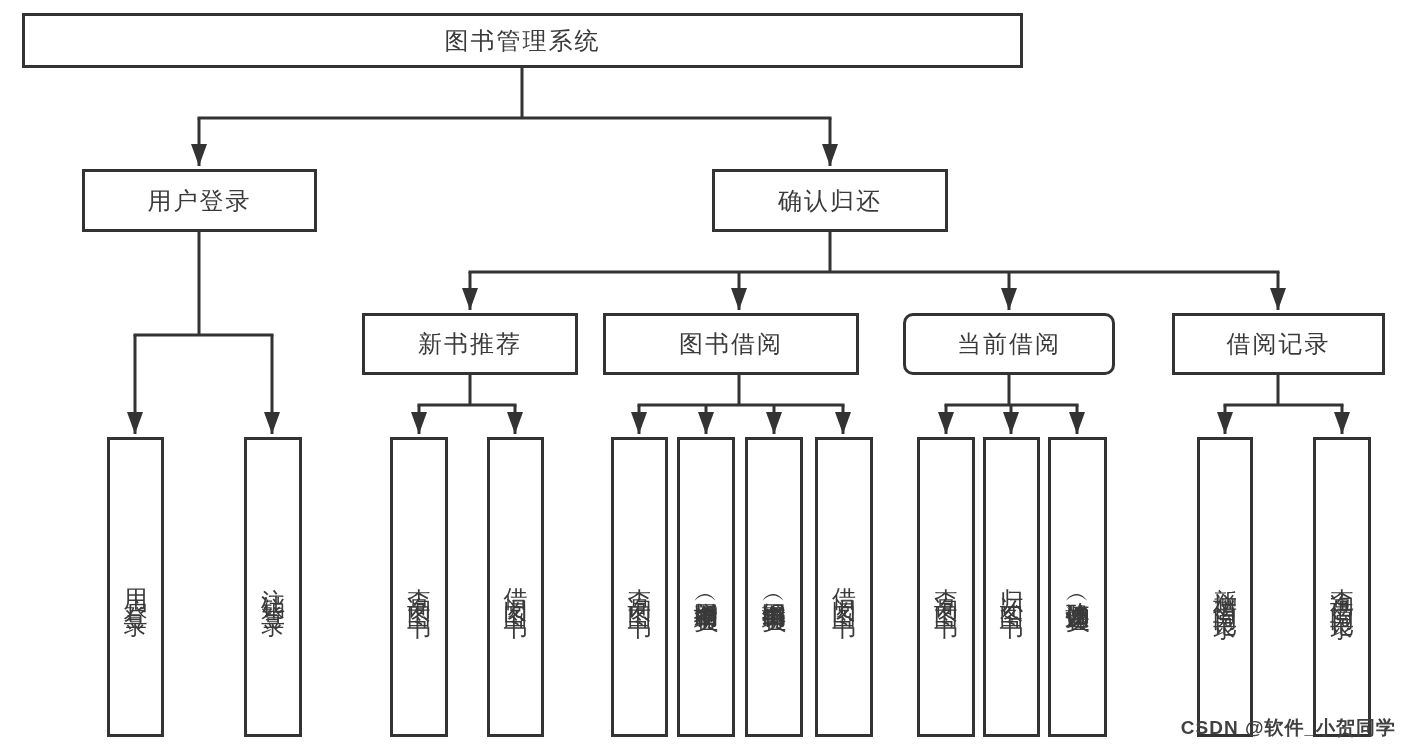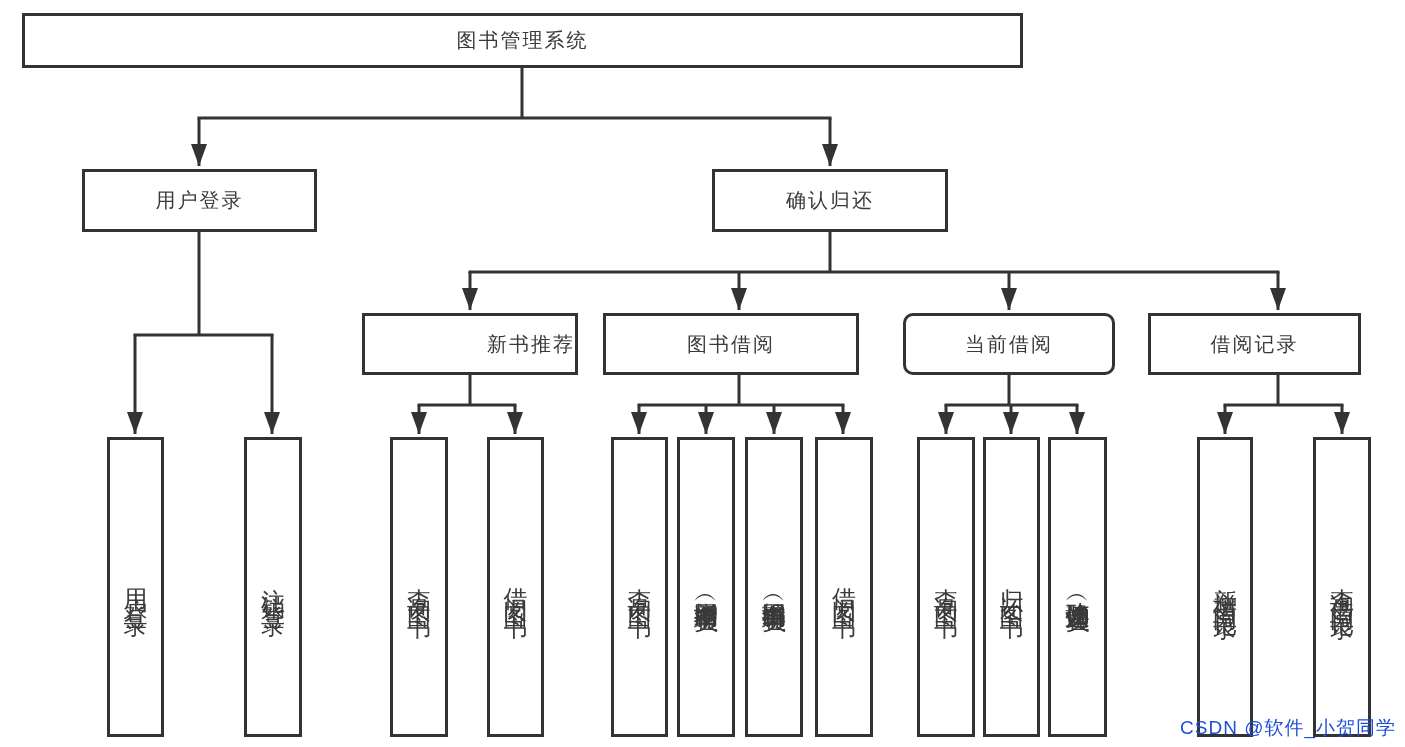--- a/index.html
+++ b/index.html
@@ -15,38 +15,39 @@
   svg.wires { position: absolute; left: 0; top: 0; width: 1405px; height: 747px; }
   .node {
     position: absolute;
     border: 3px solid #333333;
     background: #ffffff;
     display: flex;
     align-items: center;
     justify-content: center;
     color: #3a3a3a;
   }
-  .hbox { font-size: 20px; letter-spacing: 2px; }
+  .hbox { font-size: 24px; letter-spacing: 2px; }
   .vbox span {
     writing-mode: vertical-rl;
     text-orientation: mixed;
     font-size: 24px;
     line-height: 1;
     white-space: nowrap;
   }
   .gap-wide  { letter-spacing: 9px; }
   .gap-mid   { letter-spacing: 6px; }
   .gap-tight { letter-spacing: 1px; }
   .watermark {
     position: absolute;
     right: 9px;
     bottom: 6px;
     font-size: 19px;
-    color: #1d4ed8;
+    color: #404040;
     letter-spacing: 1px;
+    font-weight: bold;
   }
 </style>
 </head>
 <body>
 
 <div class="canvas">
 
   <svg class="wires" viewBox="0 0 1405 747" xmlns="http://www.w3.org/2000/svg">
     <defs>
       <marker id="arw" markerUnits="userSpaceOnUse" markerWidth="22" markerHeight="16" viewBox="0 0 22 16" refX="22" refY="8" orient="auto">
@@ -94,30 +95,30 @@
     <span>图书管理系统</span>
   </div>
 
   <div class="node hbox" style="left:82px; top:169px; width:235px; height:63px;">
     <span>用户登录</span>
   </div>
   <div class="node hbox" style="left:712px; top:169px; width:236px; height:63px;">
     <span>确认归还</span>
   </div>
 
-  <div class="node hbox" style="left:362px; top:313px; width:216px; height:62px;justify-content:flex-end;">
+  <div class="node hbox" style="left:362px; top:313px; width:216px; height:62px;">
     <span>新书推荐</span>
   </div>
   <div class="node hbox" style="left:603px; top:313px; width:256px; height:62px;">
     <span>图书借阅</span>
   </div>
   <div class="node hbox" style="left:903px; top:313px; width:212px; height:62px;border-radius:10px;">
     <span>当前借阅</span>
   </div>
-  <div class="node hbox" style="left:1148px; top:313px; width:213px; height:62px;">
+  <div class="node hbox" style="left:1172px; top:313px; width:213px; height:62px;">
     <span>借阅记录</span>
   </div>
 
   <div class="node vbox" style="left:107px; top:437px; width:57px; height:300px;">
     <span class="gap-wide">用户登录</span>
   </div>
   <div class="node vbox" style="left:244px; top:437px; width:58px; height:300px;">
     <span class="gap-wide">注销登录</span>
   </div>
 

